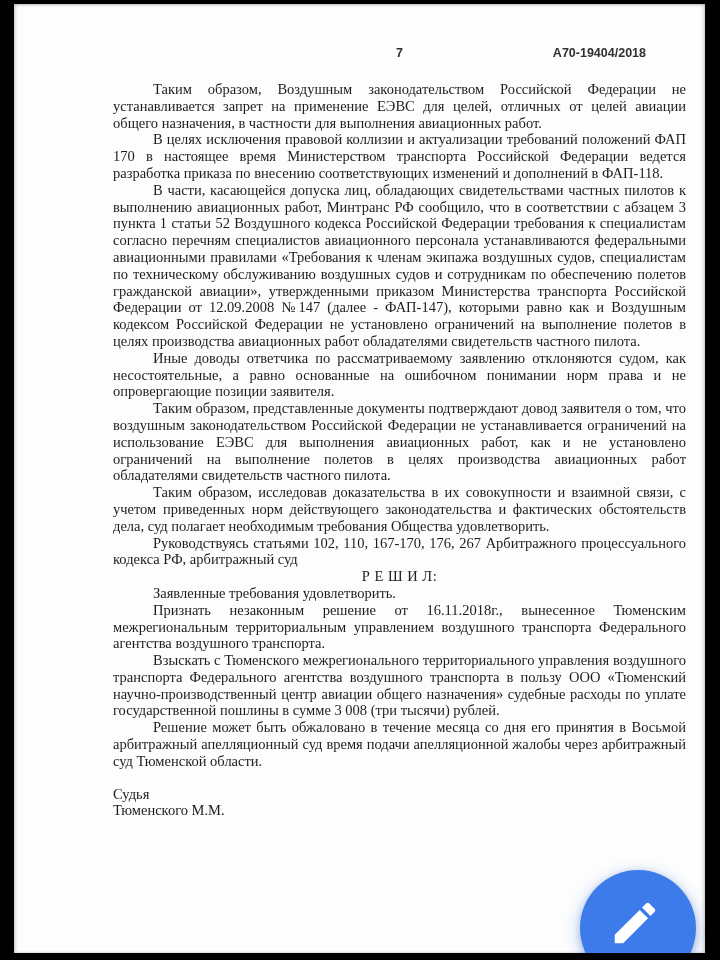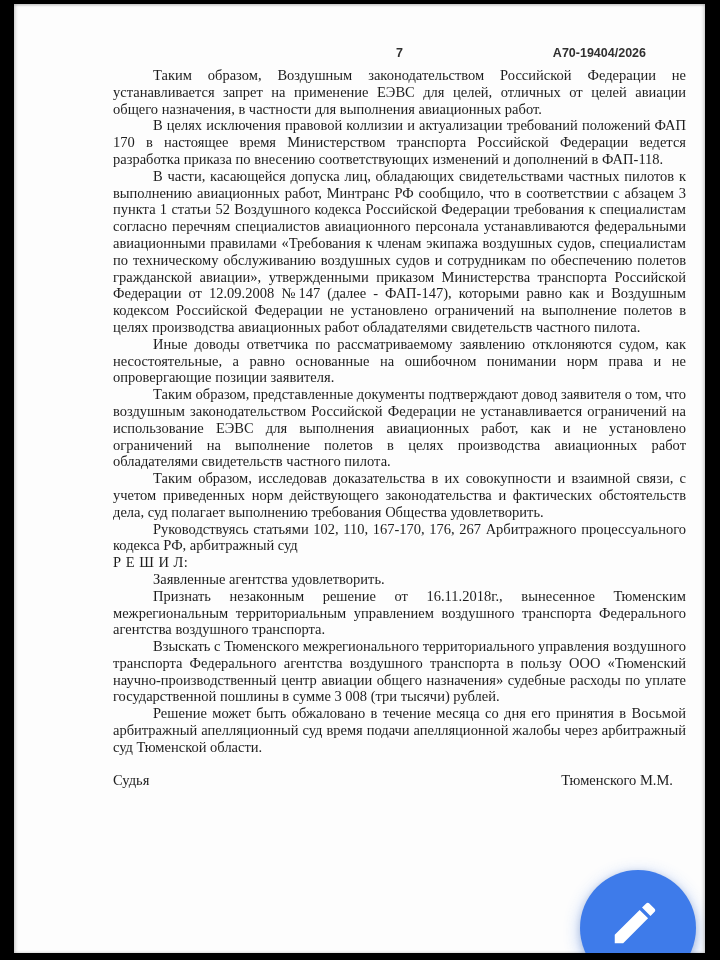--- a/index.html
+++ b/index.html
@@ -40,41 +40,43 @@
     height: 17px;
     font-family: "Liberation Sans", sans-serif;
     font-size: 12.5px;
     font-weight: 700;
     color: #303030;
   }
   .pagenum { position: absolute; left: 0; right: 0; text-align: center; }
   .casenum { position: absolute; right: 40px; top: 0; }
 
   .doc-body {
-    margin-top: 4px;
+    margin-top: 18px;
     font-size: 14.5px;
     line-height: 16.8px;
     text-align: justify;
   }
   .para {
     margin: 0;
     text-indent: 40px;
   }
   .res-heading {
     margin: 0;
+    text-align: center;
     text-indent: 0;
     letter-spacing: 0.5px;
   }
 
   .signature {
     display: flex;
     justify-content: space-between;
     margin-top: 16px;
     padding-right: 13px;
     font-size: 14.5px;
+    flex-direction: column;
   }
 
   
   .fab {
     position: absolute;
     left: 566px;
     top: 866px;
     width: 116px;
     height: 116px;
     border-radius: 50%;
@@ -95,38 +97,38 @@
 </head>
 <body>
 
 <div class="screen" style="background: rgb(0, 0, 0);">
   <div class="page" style="background: rgb(253, 253, 253);">
 
     <div class="doc" style="color: rgb(29, 29, 29);">
 
       <div class="doc-header">
         <span class="pagenum">7</span>
-        <span class="casenum">А70-19404/2026</span>
+        <span class="casenum">А70-19404/2018</span>
       </div>
 
       <div class="doc-body">
         <div>
             <p class="para">Таким образом, Воздушным законодательством Российской Федерации не устанавливается запрет на применение ЕЭВС для целей, отличных от целей авиации общего назначения, в частности для выполнения авиационных работ.</p>
             <p class="para">В целях исключения правовой коллизии и актуализации требований положений ФАП 170 в настоящее время Министерством транспорта Российской Федерации ведется разработка приказа по внесению соответствующих изменений и дополнений в ФАП-118.</p>
             <p class="para">В части, касающейся допуска лиц, обладающих свидетельствами частных пилотов к выполнению авиационных работ, Минтранс РФ сообщило, что в соответствии с абзацем 3 пункта 1 статьи 52 Воздушного кодекса Российской Федерации требования к специалистам согласно перечням специалистов авиационного персонала устанавливаются федеральными авиационными правилами «Требования к членам экипажа воздушных судов, специалистам по техническому обслуживанию воздушных судов и сотрудникам по обеспечению полетов гражданской авиации», утвержденными приказом Министерства транспорта Российской Федерации от 12.09.2008 №147 (далее - ФАП-147), которыми равно как и Воздушным кодексом Российской Федерации не установлено ограничений на выполнение полетов в целях производства авиационных работ обладателями свидетельств частного пилота.</p>
             <p class="para">Иные доводы ответчика по рассматриваемому заявлению отклоняются судом, как несостоятельные, а равно основанные на ошибочном понимании норм права и не опровергающие позиции заявителя.</p>
             <p class="para">Таким образом, представленные документы подтверждают довод заявителя о том, что воздушным законодательством Российской Федерации не устанавливается ограничений на использование ЕЭВС для выполнения авиационных работ, как и не установлено ограничений на выполнение полетов в целях производства авиационных работ обладателями свидетельств частного пилота.</p>
-            <p class="para">Таким образом, исследовав доказательства в их совокупности и взаимной связи, с учетом приведенных норм действующего законодательства и фактических обстоятельств дела, суд полагает выполнению требования Общества удовлетворить.</p>
+            <p class="para">Таким образом, исследовав доказательства в их совокупности и взаимной связи, с учетом приведенных норм действующего законодательства и фактических обстоятельств дела, суд полагает необходимым требования Общества удовлетворить.</p>
             <p class="para">Руководствуясь статьями  102, 110, 167-170, 176, 267 Арбитражного процессуального кодекса РФ, арбитражный суд</p>
           </div>
 
         <p class="para res-heading">Р Е Ш И Л:</p>
 
         <div>
-            <p class="para">Заявленные агентства удовлетворить.</p>
+            <p class="para">Заявленные требования удовлетворить.</p>
             <p class="para">Признать незаконным решение от 16.11.2018г., вынесенное Тюменским межрегиональным территориальным управлением воздушного транспорта Федерального агентства воздушного транспорта.</p>
             <p class="para">Взыскать с Тюменского межрегионального территориального управления воздушного транспорта Федерального агентства воздушного транспорта в пользу ООО «Тюменский научно-производственный центр авиации общего назначения» судебные расходы по уплате государственной пошлины в сумме 3 008 (три тысячи) рублей.</p>
             <p class="para">Решение может быть обжаловано в течение месяца со дня его принятия в Восьмой арбитражный апелляционный суд время подачи апелляционной жалобы через арбитражный суд Тюменской области.</p>
           </div>
 
         <div class="signature">
           <span>Судья</span>
           <span>Тюменского М.М.</span>
         </div>
       </div>

